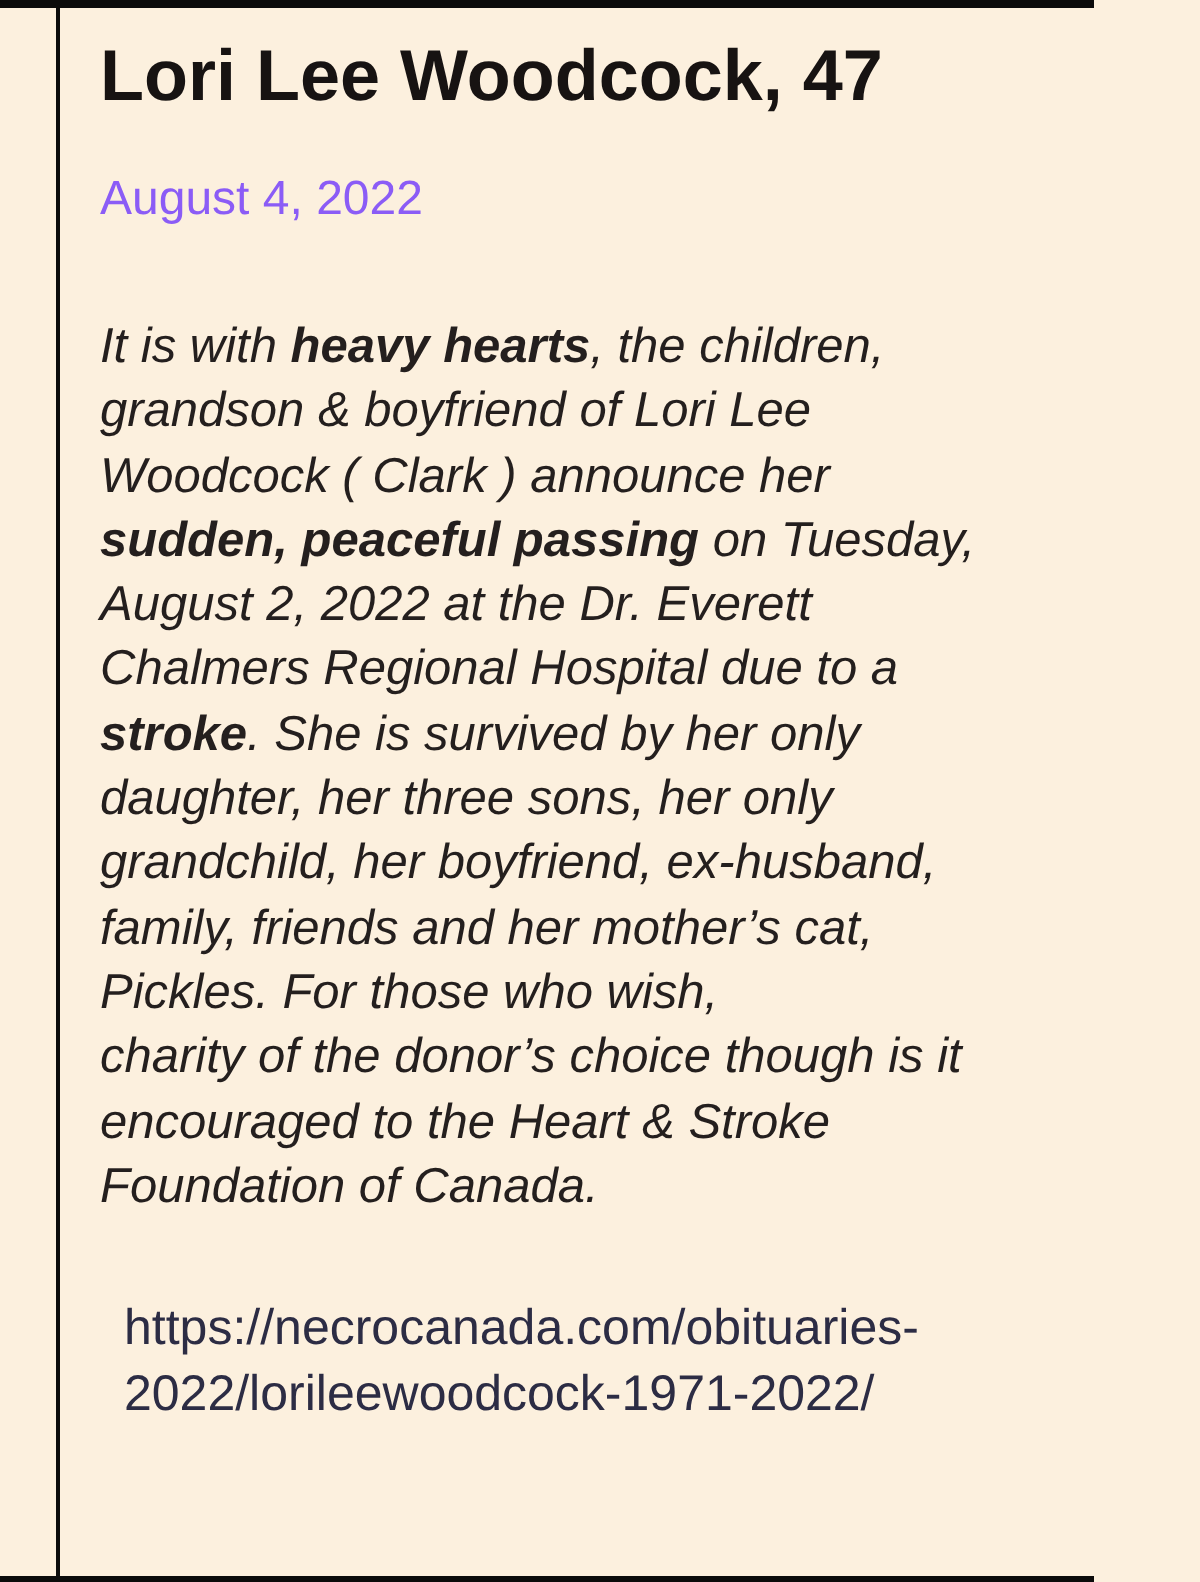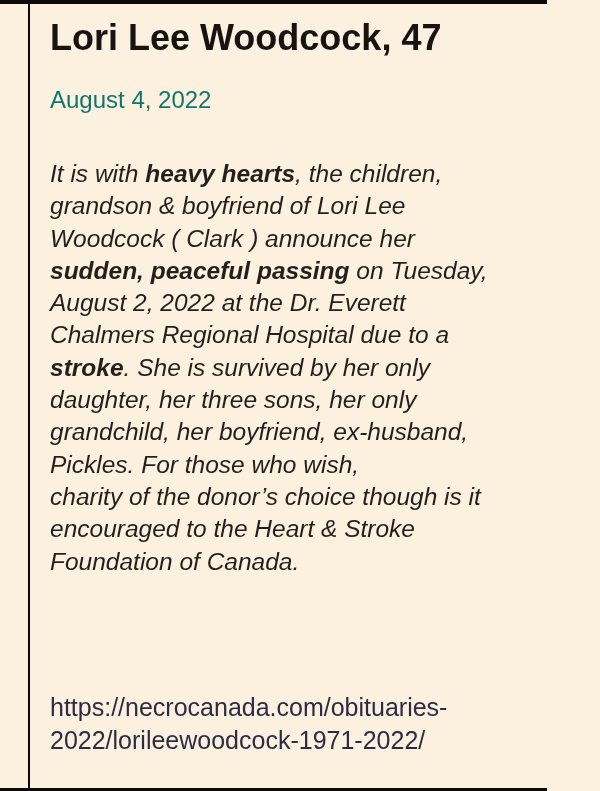--- a/index.html
+++ b/index.html
@@ -27,39 +27,40 @@
     line-height: 44px;
     font-weight: 700;
     color: #171312;
     white-space: nowrap;
   }
   .date {
     position: absolute;
     top: 85px;
     font-size: 24px;
     line-height: 30px;
-    color: #0f766e;
+    color: #8b5cf6;
   }
   .obit-body {
     position: absolute;
     top: 158px;
     font-size: 24.5px;
     line-height: 32.3px;
     font-style: italic;
     color: #241f1e;
   }
   .obit-body .line { white-space: nowrap; }
   .obit-body .b { font-weight: 700; margin-top: 11px; }
   .link {
     position: absolute;
-    top: 691px;
+    top: 648px;
     font-size: 25px;
     line-height: 32.5px;
     color: #2c2c44;
     cursor: pointer;
+    margin-left: 12px;
   }
   .link div { white-space: nowrap; }
   .scrollbar-thumb {
     position: absolute;
     left: 590px;
     top: 620px;
     width: 7px;
     height: 52px;
     border-radius: 4px;
     background: #8d8d84;
@@ -80,20 +81,21 @@
     <div class="obit-body" id="obituary-body">
         <div class="line"><span>It is with </span><span class="b">heavy hearts</span><span>, the children,</span></div>
         <div class="line"><span>grandson &amp; boyfriend of Lori Lee</span></div>
         <div class="line"><span>Woodcock ( Clark ) announce her</span></div>
         <div class="line"><span class="b">sudden, peaceful passing</span><span> on Tuesday,</span></div>
         <div class="line"><span>August 2, 2022 at the Dr. Everett</span></div>
         <div class="line"><span>Chalmers Regional Hospital due to a</span></div>
         <div class="line"><span class="b">stroke</span><span>. She is survived by her only</span></div>
         <div class="line"><span>daughter, her three sons, her only</span></div>
         <div class="line"><span>grandchild, her boyfriend, ex-husband,</span></div>
+        <div class="line"><span>family, friends and her mother’s cat,</span></div>
         <div class="line"><span>Pickles. For those who wish,</span></div>
         <div class="line"><span>charity of the donor’s choice though is it</span></div>
         <div class="line"><span>encouraged to the Heart &amp; Stroke</span></div>
         <div class="line"><span>Foundation of Canada.</span></div>
       </div>
     <div class="link" id="obituary-link">
         <div>https://necrocanada.com/obituaries-</div>
         <div>2022/lorileewoodcock-1971-2022/</div>
       </div>
   </div>

